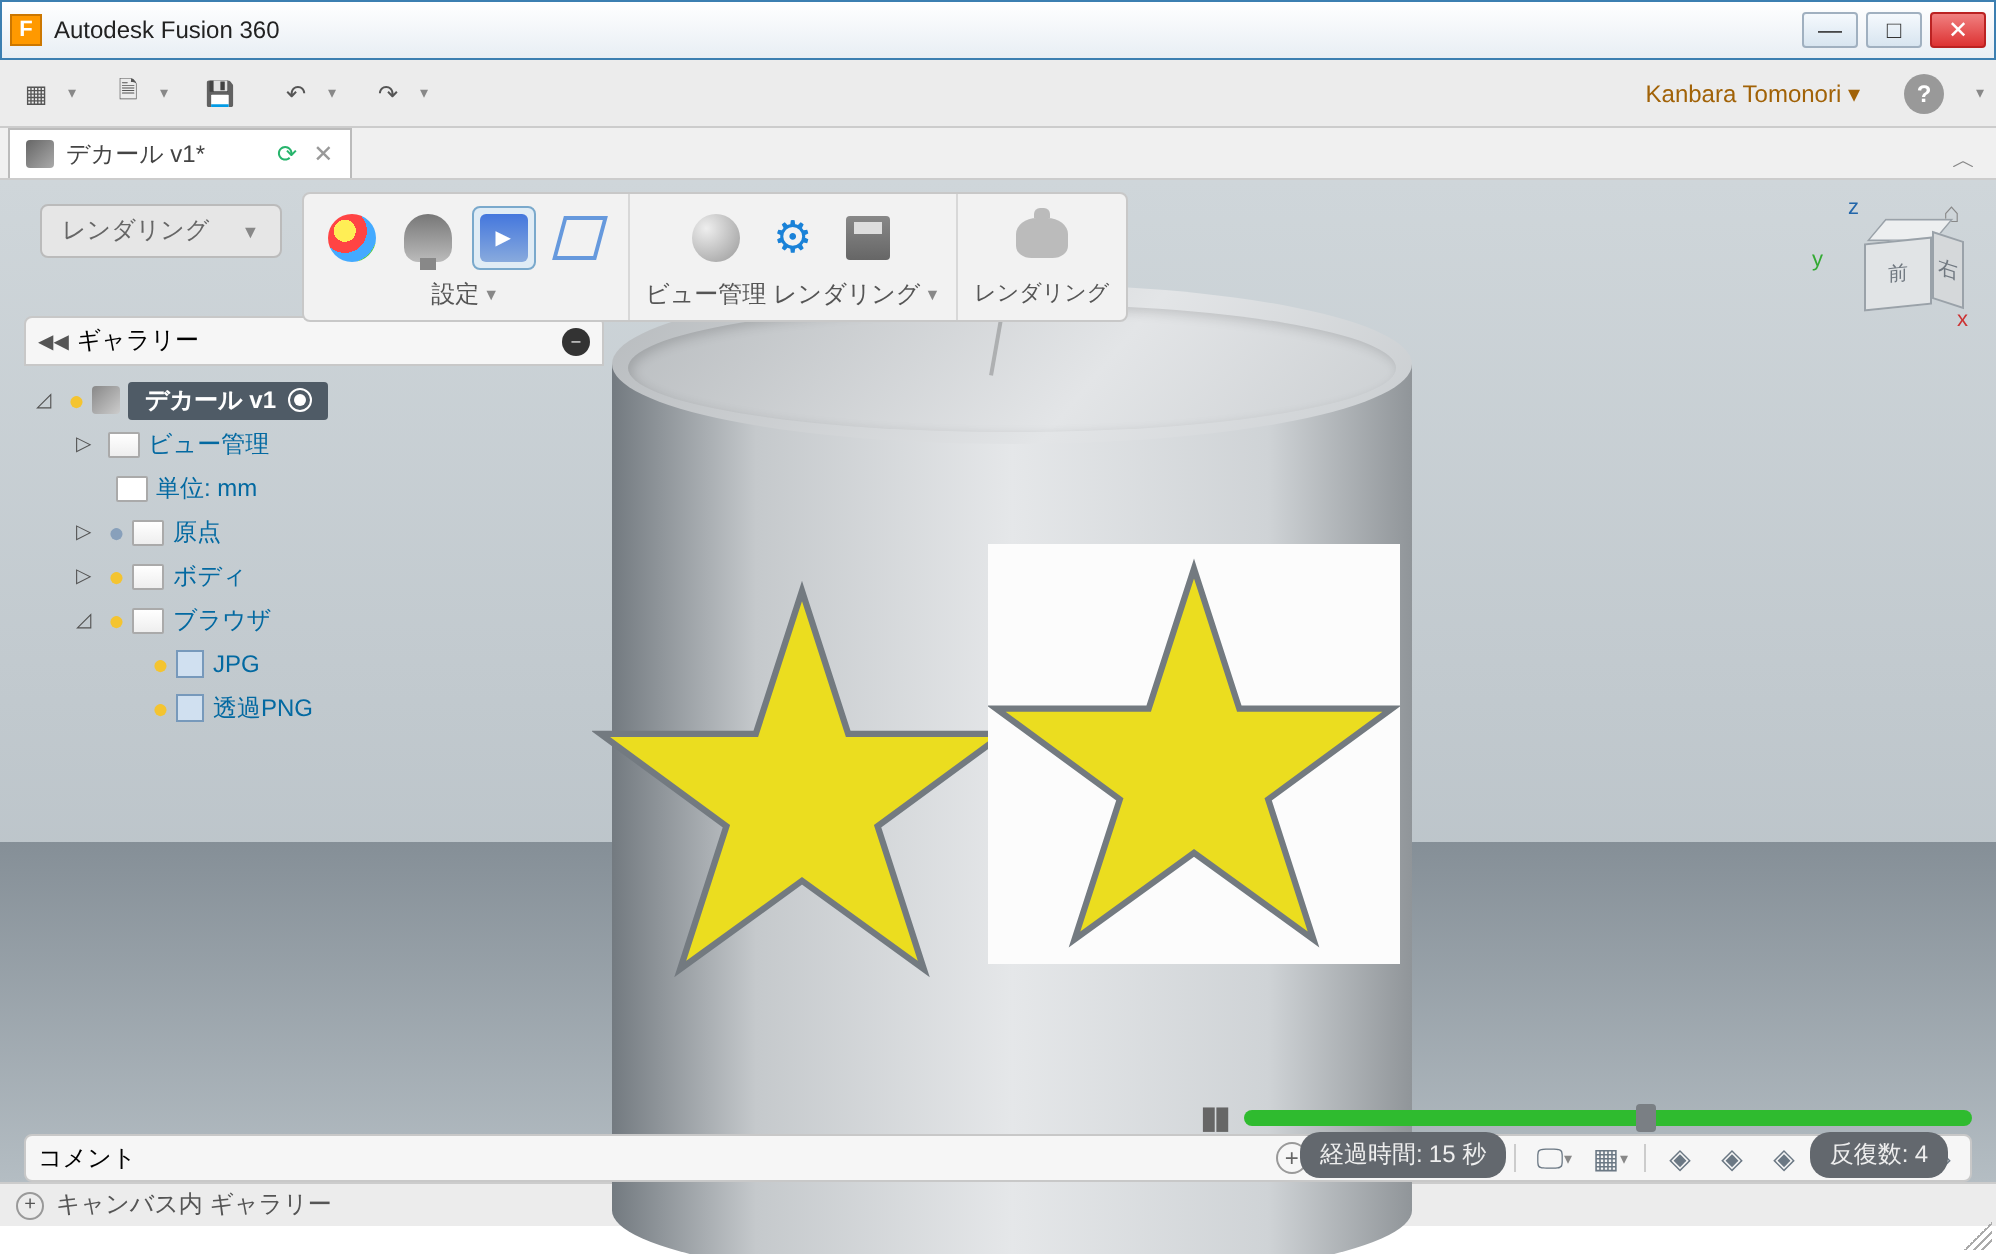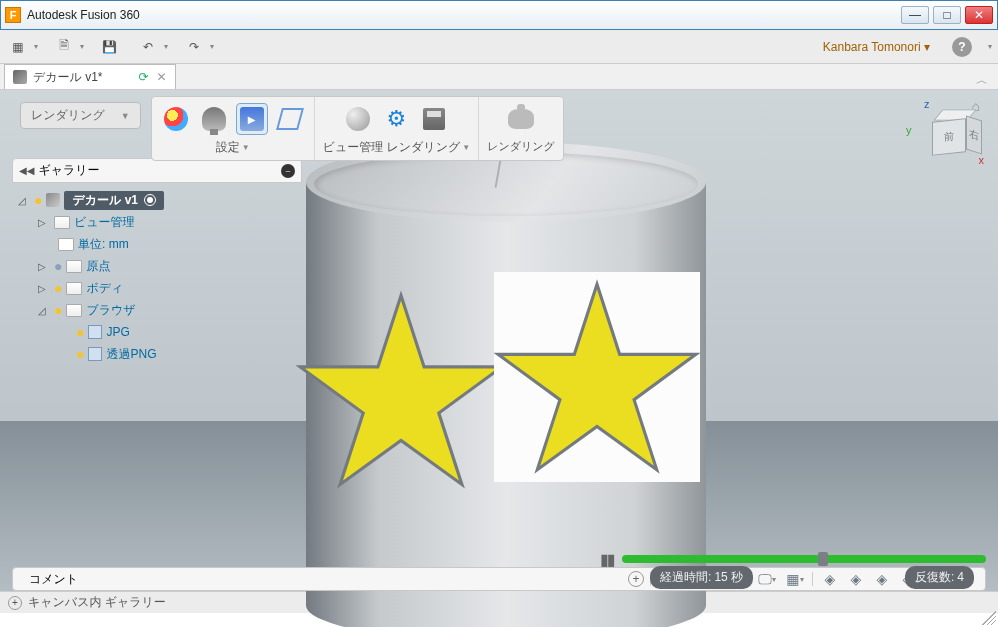--- a/index.html
+++ b/index.html
@@ -108,21 +108,21 @@
 .vcube-home { position:absolute; top:0; right:6px; color:#888; font-size:14px;}
 
 
 .progress-wrap { position:absolute; bottom:20px; right:12px; left:600px; height:24px; display:flex; align-items:center; gap:8px; z-index:35;}
 .pause-btn { color:#666; font-size:16px; letter-spacing:-2px;}
 .prog-track { flex:1; height:8px; background:linear-gradient(90deg,#2fbb2f,#2fbb2f); border-radius:4px; position:relative;}
 .prog-thumb { position:absolute; left:54%; top:-3px; width:10px; height:14px; background:#7a7f84; border-radius:2px;}
 .pill { position:absolute; background:#63686e; color:#eee; font-size:11px; padding:3px 10px; border-radius:10px; z-index:36;}
 
 
-.comment-bar { position:absolute; bottom:0; left:12px; right:12px; height:24px; background:#f6f6f6; border:1px solid #c8c8c8; border-radius:4px; display:flex; align-items:center; padding:0 16px; gap:6px; z-index:30;}
+.comment-bar { position:absolute; bottom:0; left:12px; right:12px; height:24px; background:#f6f6f6; border:1px solid #c8c8c8; border-radius:4px; display:flex; align-items:center; padding:0 6px; gap:6px; z-index:30;}
 .comment-add { width:16px;height:16px;border-radius:50%;border:1px solid #999;color:#666;display:flex;align-items:center;justify-content:center;font-size:12px; margin-left:auto;}
 .nav-tools { display:flex; align-items:center; gap:8px; margin-left:8px;}
 .nav-ico { width:18px;height:18px;color:#6b7884;display:flex;align-items:center;justify-content:center;font-size:14px;}
 .nav-sep { width:1px; height:14px; background:#ccc; }
 
 
 .gallery-bar { height:22px; background:#ececec; border-top:1px solid #ccc; display:flex;align-items:center;padding:0 8px;gap:6px;color:#555;}
 .gal-plus{ width:14px;height:14px;border-radius:50%;border:1px solid #999;display:flex;align-items:center;justify-content:center;font-size:10px;}
 
 .resize-grip { position:absolute; bottom:2px; right:2px; width:14px; height:14px; background:

